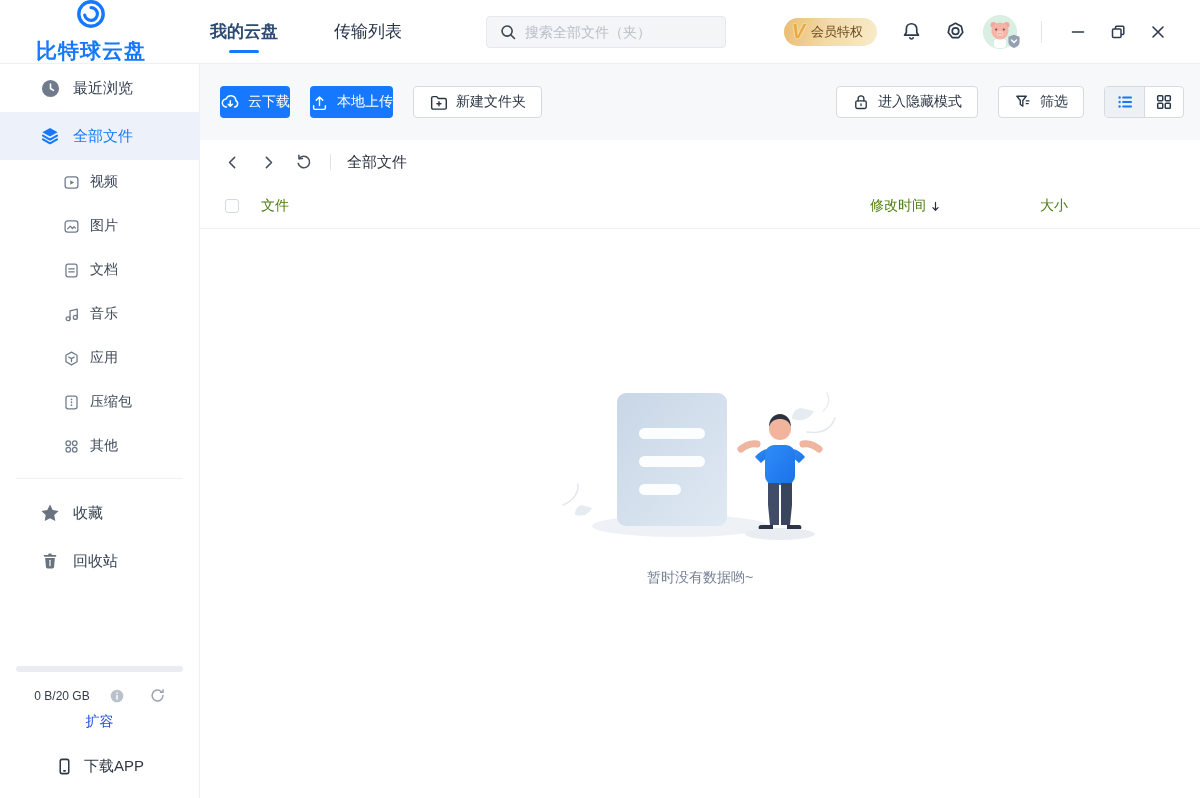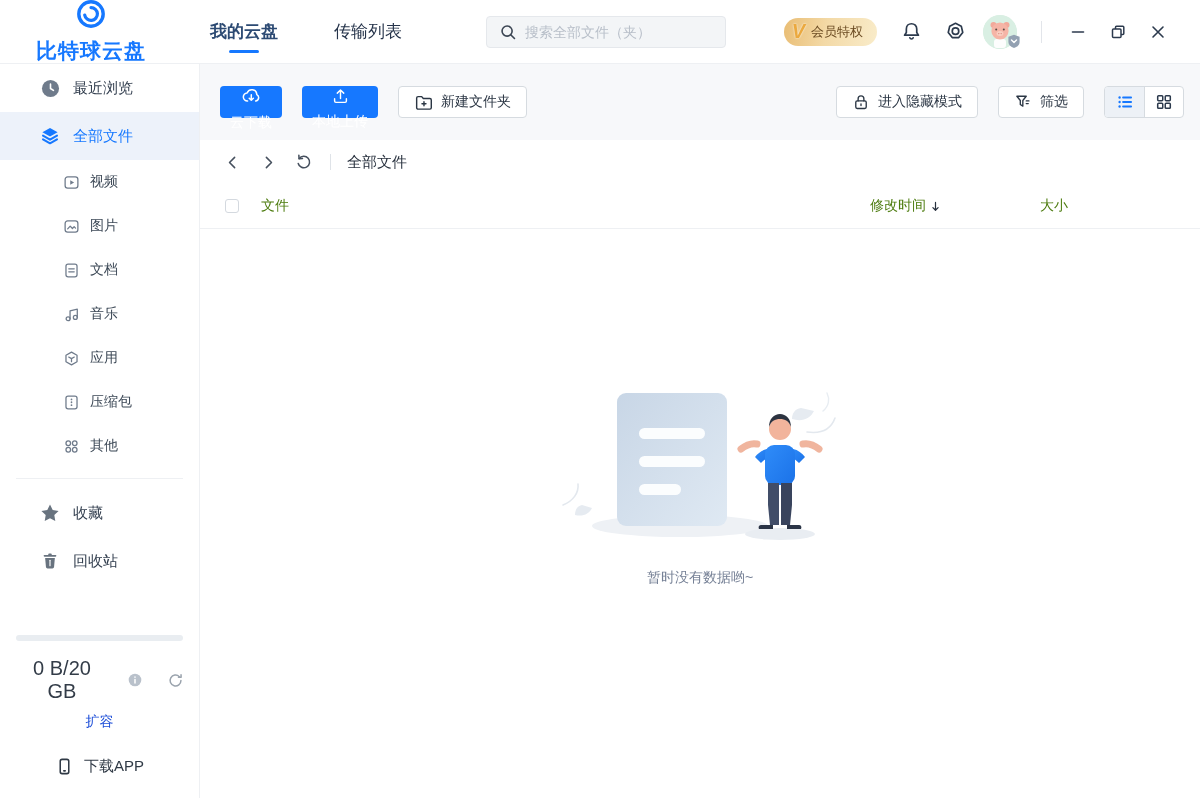--- a/index.html
+++ b/index.html
@@ -37,29 +37,29 @@
   .sidebar { width:200px; flex:0 0 200px; background:#fff; border-right:1px solid #eef0f3; display:flex; flex-direction:column; }
   .side-item { height:48px; display:flex; align-items:center; padding-left:40px; gap:13px; font-size:15px; color:#333f4f; cursor:pointer; }
   .side-item .si { width:20px; height:20px; display:flex; align-items:center; justify-content:center; color:#6f7b8b; }
   .side-item.active { background:#edf2fa; color:#1678ff; }
   .side-item.sub { height:44px; padding-left:62px; gap:10px; font-size:14px; color:#3c4856; }
   .side-item.sub .si { width:18px; height:18px; }
   .side-divider { height:1px; background:#eef0f3; margin:10px 16px; }
   .side-spacer { flex:1; }
   .storage { padding:0 16px; text-align:center; }
   .storage-bar { height:6px; border-radius:3px; background:#e9edf1; margin-bottom:16px; }
-  .storage-line { display:flex; align-items:center; justify-content:center; gap:20px; font-size:20px; color:#333c48; }
+  .storage-line { display:flex; align-items:center; justify-content:center; gap:20px; font-size:12px; color:#333c48; }
   .expand-link { display:inline-block; margin-top:10px; font-size:14px; color:#1d4ed8; cursor:pointer; }
   .download-app { display:flex; align-items:center; justify-content:center; gap:10px; font-size:15px; color:#2f3945; margin:26px 0 22px; cursor:pointer; }
 
   
   .main { flex:1; display:flex; flex-direction:column; min-width:0; background:#fff; }
   .toolbar { height:76px; flex:0 0 76px; background:#f7f8fa; display:flex; align-items:center; padding:0 16px 0 20px; gap:20px; }
   .btn { height:32px; border-radius:4px; display:flex; align-items:center; gap:8px; font-size:14px; cursor:pointer; user-select:none; }
-  .btn-primary { background:#1678ff; color:#fff; padding:0 10px;flex-direction:column; }
+  .btn-primary { background:#1678ff; color:#fff; padding:0 0; }
   .btn-plain { background:#fff; color:#2b3644; border:1px solid #d6dbe0; padding:0 15px; }
   .toolbar-right { margin-left:auto; display:flex; align-items:center; gap:20px; }
   .view-toggle { display:flex; height:32px; border:1px solid #d6dbe0; border-radius:4px; overflow:hidden; background:#fff; }
   .view-toggle .vt { width:39px; display:flex; align-items:center; justify-content:center; cursor:pointer; color:#2c3a4d; }
   .view-toggle .vt.active { background:#edf1f6; color:#1678ff; }
   .view-toggle .vt + .vt { border-left:1px solid #d6dbe0; }
 
   .breadcrumb { height:44px; flex:0 0 44px; display:flex; align-items:center; padding-left:22px; gap:16px; }
   .bc-icon { width:20px; height:20px; display:flex; align-items:center; justify-content:center; color:#46505e; cursor:pointer; }
   .bc-divider { width:1px; height:16px; background:#dfe3e8; }

